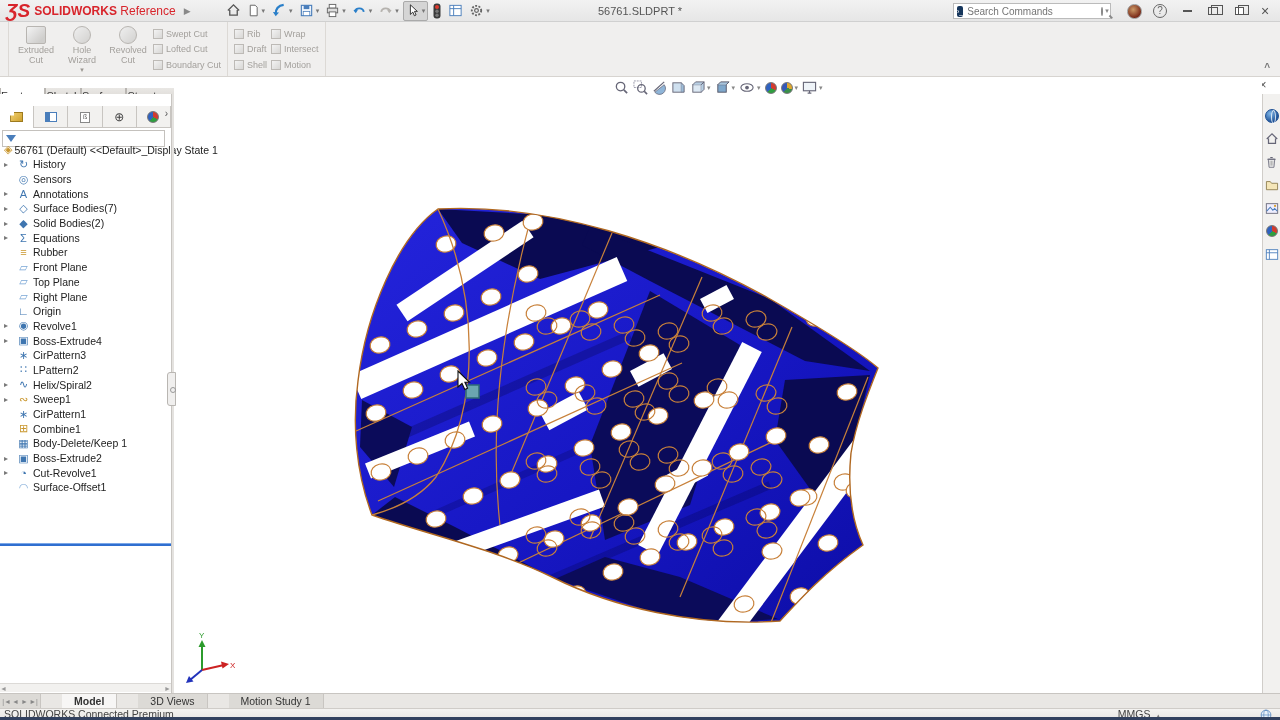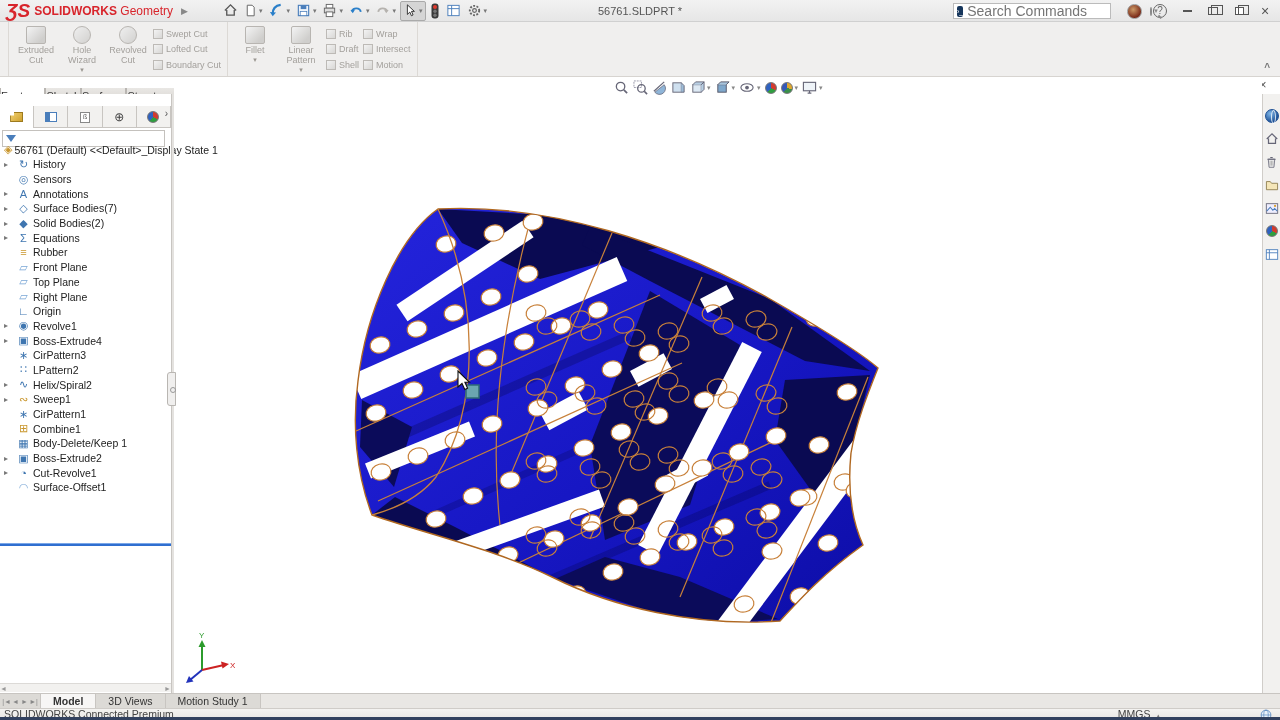--- a/index.html
+++ b/index.html
@@ -15,21 +15,21 @@
   .brand-arrow { color:#888; margin-left:8px; font-size:9px; }
   .tb-icons { display:flex; align-items:center; margin-left:26px; }
   .tb-btn { display:flex; align-items:center; height:20px; padding:0 2px; margin:0 1px; }
   .tb-btn svg { display:block; }
   .tb-btn .dd { font-size:7px; color:#777; margin-left:2px; }
   .tb-btn.pressed { background:#d5d5d5; border:1px solid #aaa; border-radius:2px; }
   #doc-title { position:absolute; left:0; right:0; top:0; height:22px; text-align:center; line-height:22px; color:#555; font-size:11px; pointer-events:none; }
   .tb-right { position:absolute; right:4px; top:0; height:22px; display:flex; align-items:center; }
   .searchbox { display:flex; align-items:center; width:158px; height:16px; background:#fff; border:1px solid #bbb; padding:0 3px; margin-right:10px; }
   .cmd-ic { width:13px; height:11px; background:#16365c; border-radius:2px; color:#fff; font-size:7px; line-height:11px; text-align:center; margin-right:4px; }
-  .searchbox input { flex:1; border:none; outline:none; font-size:14px; color:#888; background:transparent; font-family:"Liberation Sans",sans-serif; }
+  .searchbox input { flex:1; border:none; outline:none; font-size:10px; color:#888; background:transparent; font-family:"Liberation Sans",sans-serif; }
   .mag { width:9px; height:9px; border:1.5px solid #888; border-radius:50%; position:relative; margin:0 2px; }
   .mag:after { content:""; position:absolute; width:4px; height:1.5px; background:#888; transform:rotate(45deg); left:7px; top:8px; }
   .avatar { width:15px; height:15px; border-radius:50%; background:radial-gradient(circle at 40% 35%, #c96, #7a2a18 70%); margin:0 6px; border:1px solid #999; }
   .help-ic { width:14px; height:14px; border:1.2px solid #666; border-radius:50%; color:#666; text-align:center; line-height:12px; font-size:10px; margin:0 5px; }
   .winbtn { width:22px; height:18px; display:flex; align-items:center; justify-content:center; color:#555; margin-left:4px; font-size:11px; }
   .minbar { width:9px; height:2px; background:#555; }
   .tile { width:10px; height:8px; border:1px solid #555; position:relative; }
   .tile:after { content:""; position:absolute; left:2px; top:-3px; width:10px; height:8px; border:1px solid #555; background:transparent; }
   .rest { width:9px; height:8px; border:1px solid #555; position:relative; background:#fff; }
   .rest:before { content:""; position:absolute; left:2px; top:-3px; width:9px; height:8px; border:1px solid #555; }
@@ -109,21 +109,21 @@
   #cursor { position:absolute; left:455px; top:370px; width:40px; height:40px; pointer-events:none; }
 
   
   #taskpane { position:absolute; right:0; top:94px; width:18px; height:599px; background:#f2f1ef; border-left:1px solid #d0cdc9; display:flex; flex-direction:column; align-items:center; padding-top:14px; }
   .tp { width:16px; height:16px; margin-bottom:7px; display:flex; align-items:center; justify-content:center; }
   .globe-blue { width:14px; height:14px; border-radius:50%; background:radial-gradient(circle at 35% 30%, #7fb6e8, #1c4f94 75%); border:1px solid #1c4f94; position:relative; }
   .globe-blue:after { content:""; position:absolute; left:5px; top:0; width:3px; height:12px; border-radius:50%; border:1px solid rgba(255,255,255,.8); }
   .tp svg { display:block; }
 
   
-  #bottombar { position:absolute; left:0; top:693px; width:1280px; height:15px; background:#e9e7e4; border-top:1px solid #c8c5c1; display:flex; align-items:stretch; }
+  #bottombar { position:absolute; left:0; top:693px; width:1280px; height:15px; background:#e9e7e4; border-top:1px solid #c8c5c1; display:flex; align-items:stretch;gap:21px; }
   .navbtns { display:flex; align-items:center; padding:0 2px; background:#dcdad6; border-right:1px solid #c8c5c1; }
   .navb { font-size:7px; color:#888; width:9px; text-align:center; }
   .btab { padding:0 12px; line-height:14px; font-size:10.5px; color:#333; border-right:1px solid #c8c5c1; background:#dcdad6; }
   .btab.active { background:#f7f6f5; font-weight:bold; }
 
   
   #statusbar { position:absolute; left:0; top:708px; width:1280px; height:12px; background:linear-gradient(#f4f3f1,#e8e6e3); border-top:1px solid #cfccc8; font-size:10.5px; color:#444; }
   #status-left { position:absolute; left:4px; top:-1px; line-height:13px; }
   #status-units { position:absolute; right:120px; top:-1px; line-height:13px; }
   .unit-dd { font-size:7px; color:#777; margin-left:6px; }
@@ -131,21 +131,21 @@
   #bottom-edge { position:absolute; left:0; top:717px; width:1280px; height:3px; background:#32415f; }
 </style>
 </head>
 <body>
 
 <div id="app">
 
   <div id="titlebar">
     <div class="brand">
       <span class="brand-logo">ƷS</span>
-      <span class="brand-text"><span>SOLIDWORKS</span> <span class="light">Geometry</span></span>
+      <span class="brand-text"><span>SOLIDWORKS</span> <span class="light">Reference</span></span>
       <span class="brand-arrow">▶</span>
     </div>
     <div class="tb-icons">
       <span class="tb-btn">
           <svg width="15" height="15" viewBox="0 0 16 16">
             <path d="M2 8 L8 2 L14 8 M4 7.5 V13 H12 V7.5" fill="none" stroke="#555" stroke-width="1.4"></path>
           </svg>
         </span>
       <span class="tb-btn">
           <svg width="13" height="15" viewBox="0 0 16 16">
@@ -279,35 +279,20 @@
           </div>
 
           <div class="srow">
             <span class="sic"></span>
             <span>Boundary Cut</span>
           </div>
 
       </div>
     </div>
     <div class="rgroup">
-      <div class="rlarge">
-
-          <div class="rbtn off">
-            <span class="bicon cube-gray"></span>
-            <span>Fillet</span>
-            <span class="bdrop">▾</span>
-          </div>
-
-          <div class="rbtn off">
-            <span class="bicon cube-gray"></span>
-            <span>Linear Pattern</span>
-            <span class="bdrop">▾</span>
-          </div>
-
-      </div>
       <div class="rsmallcol">
 
           <div class="srow">
             <span class="sic"></span>
             <span>Rib</span>
           </div>
 
           <div class="srow">
             <span class="sic"></span>
             <span>Draft</span>

